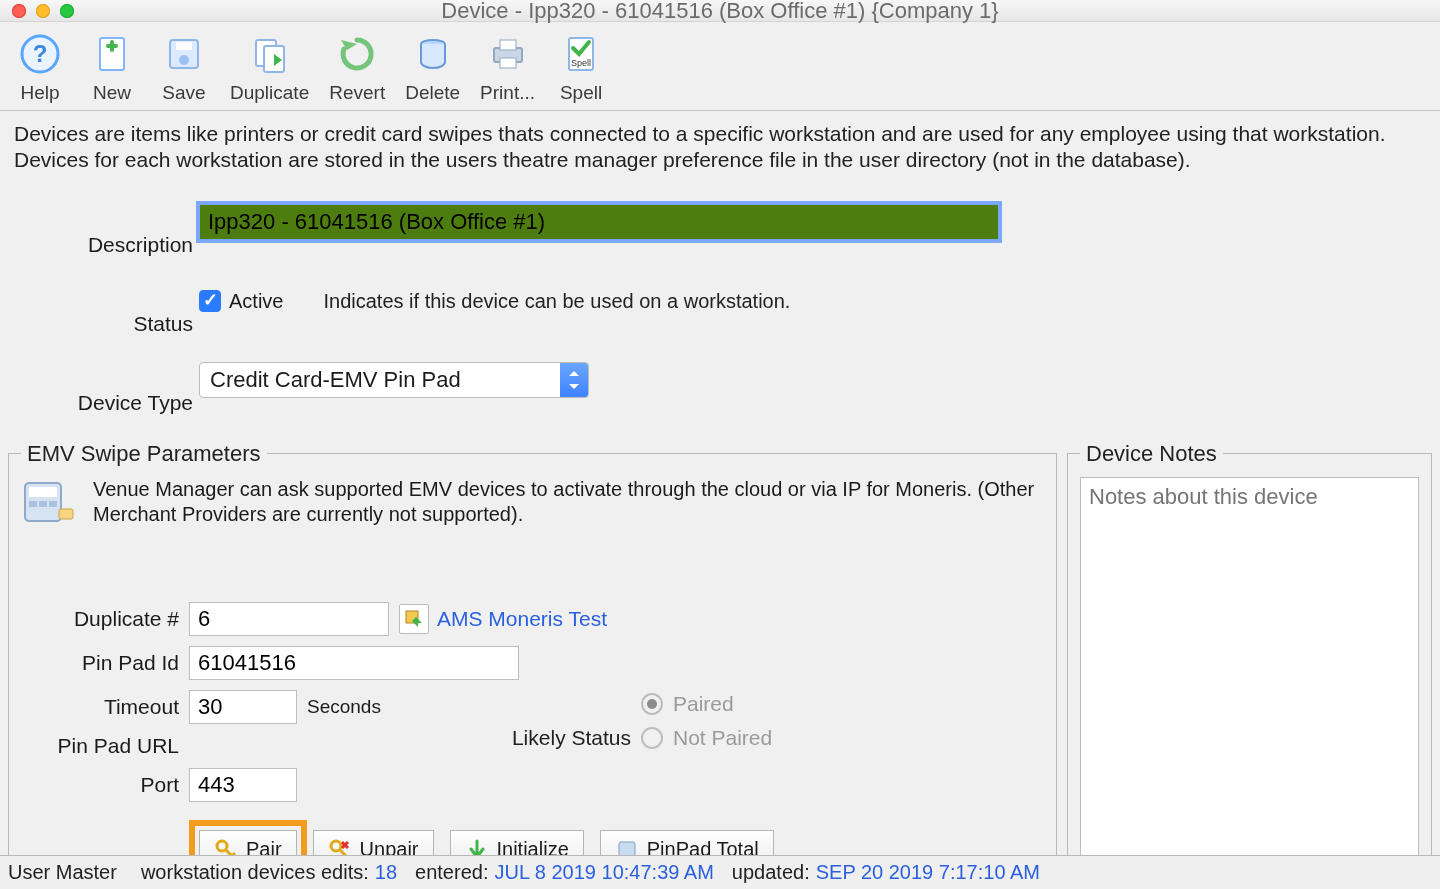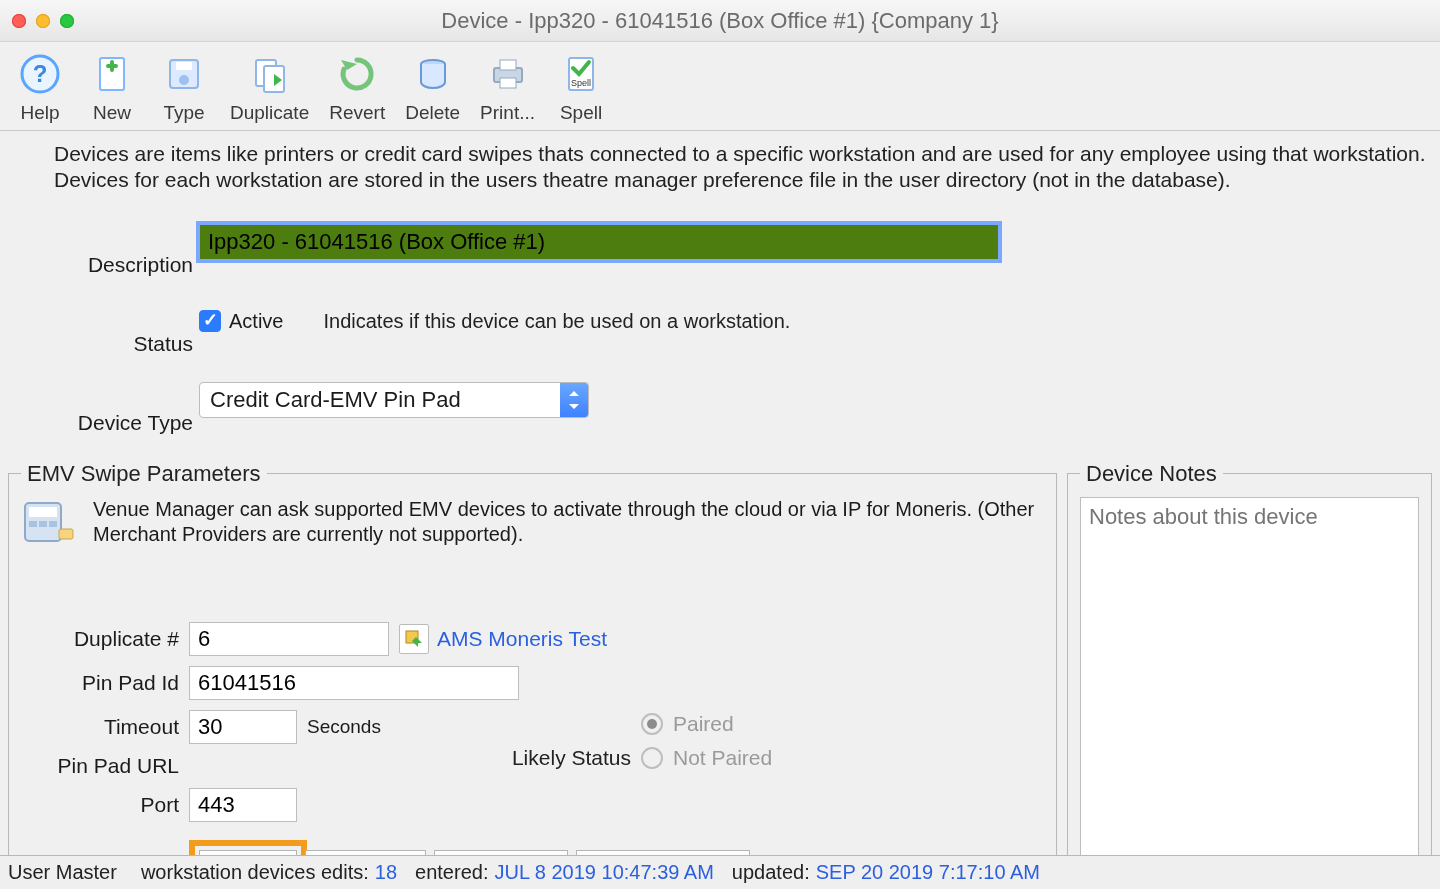--- a/index.html
+++ b/index.html
@@ -18,21 +18,21 @@
     height: 889px;
     background: var(--winbg);
     font-family: "Helvetica Neue", Helvetica, Arial, sans-serif;
     font-size: 20px;
     color: var(--text);
     overflow: hidden;
   }
 
   
   .titlebar {
-    height: 42px;
+    height: 22px;
     display: flex;
     align-items: center;
     padding: 0 12px;
     background: linear-gradient(to bottom, #f7f7f7, #e6e6e6);
     border-bottom: 1px solid #d4d4d4;
     position: relative;
   }
   .tl-dots { display:flex; gap:10px; align-items:center; }
   .tl-dot { width:14px; height:14px; border-radius:50%; }
   .tl-close { background:#ff5f57; box-shadow: inset 0 0 0 1px #e24136; }
@@ -56,21 +56,20 @@
     width:52px; height:52px; display:flex; align-items:center; justify-content:center;
   }
   .tb-btn .lbl { font-size:19px; color:#3a3a3a; }
 
   
   .infopara {
     padding: 10px 14px 8px 14px;
     font-size:21px;
     color:#222;
     line-height:1.25;
-    margin-left:40px;
   }
 
   
   .form-upper { padding: 6px 14px 10px 14px; }
   .row { display:flex; align-items:center; margin-bottom:10px; }
   .lbl-col { width: 185px; text-align:right; padding-right:6px; font-size:21px;margin-top:45px; }
   .field {
     height:36px; border:1px solid var(--field-border); background:#4d7c0f;
     font-size:22px; padding:2px 8px; font-family:inherit;
   }
@@ -122,21 +121,21 @@
     cursor:pointer;
   }
 
   .status-area { position:absolute; margin-left:470px; margin-top:-120px; }
   .status-row { display:flex; align-items:center; gap:10px; margin-bottom:10px; font-size:21px; }
   .status-label { width:140px; text-align:right; color:#222; }
   .radio { width:22px; height:22px; border:2px solid #bdbdbd; border-radius:50%; display:inline-block; position:relative; }
   .radio.on::after { content:""; width:10px; height:10px; border-radius:50%; background:#8c8c8c; position:absolute; left:4px; top:4px; }
   .status-opt { color:#9a9a9a; }
 
-  .btnrow { display:flex; gap:8px; margin-top:28px; margin-left:178px; }
+  .btnrow { display:flex; gap:16px; margin-top:28px; margin-left:178px; }
   .abtn {
     height:40px; border:1px solid #b5b5b5; background:linear-gradient(to bottom,#fefefe,#ececec);
     display:inline-flex; align-items:center; padding:0 14px; font-size:20px; gap:8px; cursor:pointer;
   }
   .pair-highlight { outline:6px solid #f29b1c; outline-offset:4px; }
 
   .notes-area {
     width:100%; height:410px; border:1px solid var(--field-border); background:#fff;
     font-size:22px; padding:6px 8px; color:#a6a6a6; resize:none; font-family:Liberation Sans, sans-serif;
   }
@@ -189,21 +188,21 @@
   </div>
 
   <div class="tb-btn">
     <div class="ic">
       <svg class="ic44" viewBox="0 0 44 44">
           <rect x="8" y="8" width="28" height="28" rx="3" fill="#dce9ff" stroke="#8fb6e6" stroke-width="2"></rect>
           <rect x="14" y="10" width="16" height="8" fill="#fff"></rect>
           <circle cx="22" cy="28" r="5" fill="#9cc1f0"></circle>
         </svg>
     </div>
-    <div class="lbl">Type</div>
+    <div class="lbl">Save</div>
   </div>
 
   <div class="tb-btn">
     <div class="ic">
       <svg class="ic44" viewBox="0 0 44 44">
           <rect x="8" y="8" width="20" height="26" rx="2" fill="#fff" stroke="#8fb6e6" stroke-width="2"></rect>
           <rect x="16" y="14" width="20" height="26" rx="2" fill="#fff" stroke="#8fb6e6" stroke-width="2"></rect>
           <path d="M26 22 l8 6 -8 6 z" fill="#3fb54a"></path>
         </svg>
     </div>

